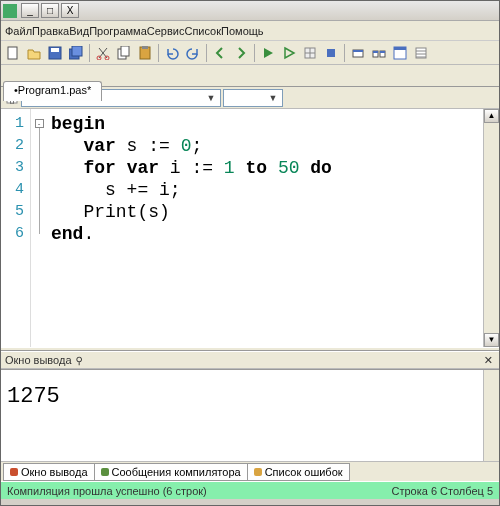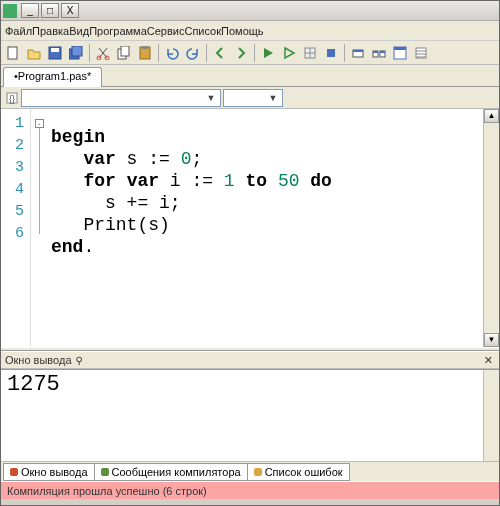--- a/index.html
+++ b/index.html
@@ -8,45 +8,45 @@
   .titlebar .appicon { width: 14px; height: 14px; background: #4a6; margin-right: 4px; }
   .titlebar .title { flex: 1; color: #444; font-size: 11px; }
   .winbtns { display: flex; gap: 2px; }
   .winbtn { width: 18px; height: 15px; background: linear-gradient(#fefefe,#d4d0c8); border: 1px solid #888; font-size: 10px; line-height: 13px; text-align: center; cursor: pointer; font-family: Arial; }
   .menubar { height: 20px; display: flex; align-items: center; padding: 0 4px; background: #ece9d8; border-bottom: 1px solid #ccc; }
   .menubar span { color: #222; cursor: pointer; }
   .toolbar { height: 24px; display: flex; align-items: center; padding: 0 2px; gap: 1px; background: #ece9d8; border-bottom: 1px solid #bbb; }
   .tbtn { width: 20px; height: 20px; display: flex; align-items: center; justify-content: center; border: 1px solid transparent; cursor: pointer; }
   .tsep { width: 1px; height: 18px; background: #aaa; margin: 0 2px; }
   .tabbar { height: 22px; display: flex; align-items: flex-end; background: #ece9d8; padding-left: 2px; border-bottom: 1px solid #999; }
-  .tab { height: 20px; padding: 2px 10px; background: #fefefe; border: 1px solid #999; border-bottom: none; border-radius: 3px 3px 0 0; font-size: 11px; position: relative; top: 1px; }
+  .tab { height: 20px; padding: 2px 10px; background: #fefefe; border: 1px solid #999; border-bottom: none; border-radius: 3px 3px 0 0; font-size: 11px; position: relative; top: 15px; }
   .dropdown-row { height: 22px; display: flex; align-items: center; padding: 2px 4px; background: #ece9d8; border-bottom: 1px solid #bbb; gap: 2px; }
   .combo { flex: 0 0 200px; height: 18px; background: #fff; border: 1px solid #7f9db9; display: flex; align-items: center; padding: 0 2px; }
   .combo .arrow { margin-left: auto; width: 14px; text-align: center; color: #444; font-size: 9px; }
   .editor-wrap { display: flex; height: 238px; background: #fff; position: relative; }
   .gutter { width: 30px; background: #fff; border-right: 1px solid #ddd; text-align: right; padding: 4px 6px 0 0; color: #2b91af; font-family: Consolas, "Courier New", monospace; font-size: 15px; line-height: 22px; }
   .foldcol { width: 16px; padding-top: 4px; }
   .foldbox { width: 9px; height: 9px; border: 1px solid #888; margin: 6px auto 0; font-size: 8px; line-height: 7px; text-align: center; color: #555; position: relative; }
   .foldline { width: 1px; background: #aaa; margin: 0 auto; height: 106px; }
-  .code { flex: 1; padding: 4px 0 0 4px; font-family: Consolas, "Courier New", monospace; font-size: 18px; line-height: 22px; white-space: pre; margin-top: 13px; }
+  .code { flex: 1; padding: 4px 0 0 4px; font-family: Consolas, "Courier New", monospace; font-size: 18px; line-height: 22px; white-space: pre; }
   .kw { color: #000; font-weight: bold; }
   .num { color: #098658; }
   .vscroll { width: 16px; background: #ece9d8; border-left: 1px solid #bbb; position: relative; }
   .vscroll .arr { height: 14px; background: linear-gradient(#fefefe,#d4d0c8); border: 1px solid #999; text-align: center; font-size: 8px; line-height: 12px; }
   .vscroll .arr.bot { position: absolute; bottom: 0; width: 100%; }
   .splitter { height: 4px; background: #ece9d8; border-top: 1px solid #fff; border-bottom: 1px solid #999; }
   .panel-header { height: 18px; background: #ece9d8; border-top: 1px solid #fff; border-bottom: 1px solid #bbb; display: flex; align-items: center; padding: 0 4px; font-size: 11px; color: #333; }
   .panel-header .x { margin-left: auto; cursor: pointer; padding: 0 2px; }
   .panel-header .pin { margin-left: 4px; cursor: pointer; font-size: 10px; }
-  .output { height: 92px; background: #fff; border-top: 1px solid #999; font-family: Consolas, "Courier New", monospace; font-size: 22px; padding: 2px 6px; position: relative; }
+  .output { height: 92px; background: #fff; border-top: 1px solid #999; font-family: Consolas, "Courier New", monospace; font-size: 22px; padding: 14px 6px; position: relative; }
   .output .vscroll2 { position: absolute; right: 0; top: 0; bottom: 0; width: 16px; background: #ece9d8; border-left: 1px solid #bbb; }
   .bottom-tabs { height: 20px; background: #ece9d8; display: flex; align-items: center; padding: 0 2px; gap: 0; border-top: 1px solid #bbb; }
   .btab { height: 18px; padding: 1px 6px; border: 1px solid #999; background: #fefefe; display: flex; align-items: center; gap: 3px; font-size: 11px; margin-right: -1px; }
   .btab .dot { width: 8px; height: 8px; border-radius: 2px; }
-  .statusbar { height: 18px; background: #fca5a5; border-top: 1px solid #fff; display: flex; align-items: center; padding: 0 6px; font-size: 11px; color: #333; }
+  .statusbar { height: 18px; background: #86efac; border-top: 1px solid #fff; display: flex; align-items: center; padding: 0 6px; font-size: 11px; color: #333; }
   .statusbar .right { margin-left: auto; }
   svg { display: block; }
 </style>
 </head>
 <body>
 
 <div class="titlebar">
   <div class="appicon"></div>
   <div class="winbtns">
     <div class="winbtn">_</div>
@@ -250,13 +250,14 @@
       <span>Сообщения компилятора</span>
     </div>
   <div class="btab">
       <span class="dot" style="background:#d9a441"></span>
       <span>Список ошибок</span>
     </div>
 </div>
 
 <div class="statusbar">
   <span>Компиляция прошла успешно (6 строк)</span>
+  <span class="right">Строка  6  Столбец  5</span>
 </div>
 
 </body></html>

